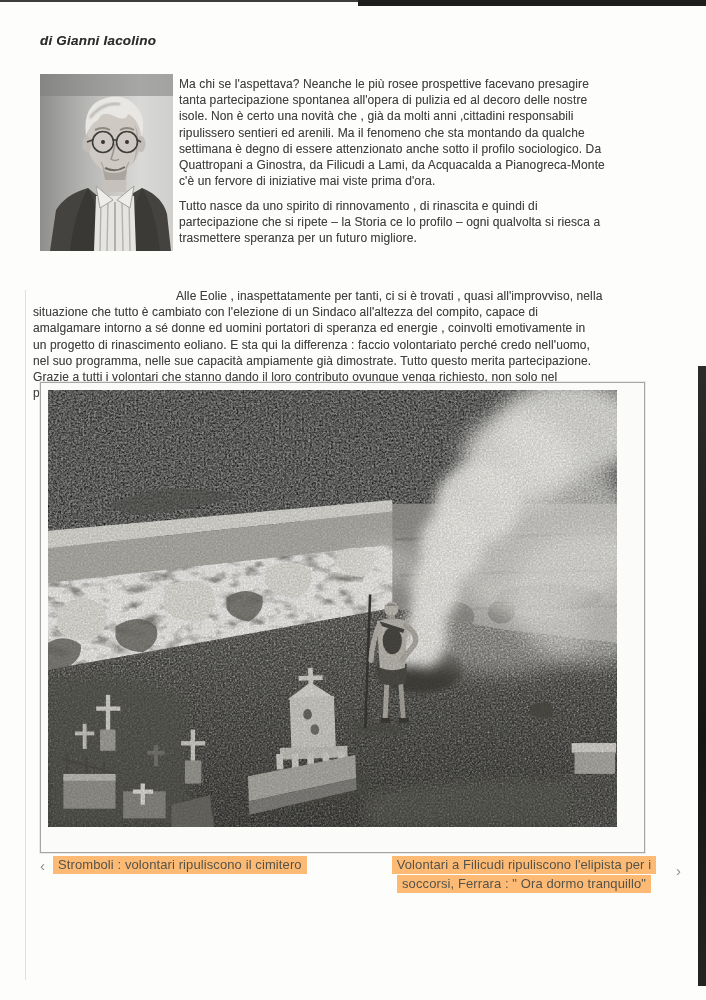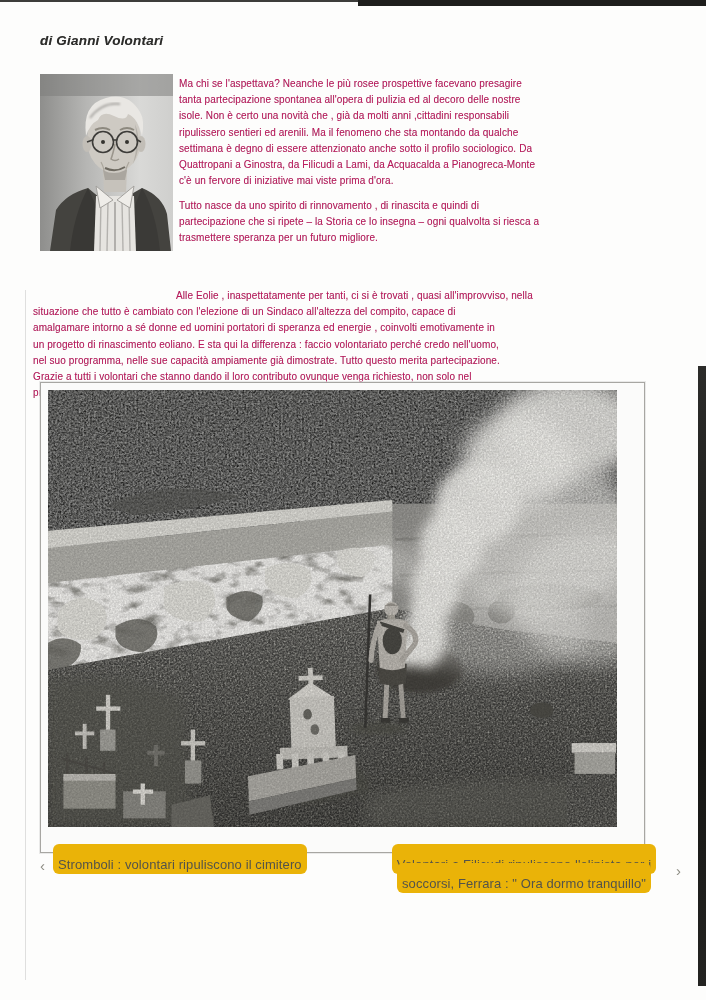--- a/index.html
+++ b/index.html
@@ -21,21 +21,21 @@
     letter-spacing:.2px;text-shadow:0 0 .5px rgba(40,40,40,.4);
   }
 
   .portrait{
     position:absolute;left:40px;top:74px;width:133px;height:177px;
     background:#bdbdbb;overflow:hidden;
   }
   .portrait svg{display:block;}
 
   .para{
-    color:#be185d;font-size:10px;line-height:16.2px;
+    color:#404040;font-size:12px;line-height:16.2px;
     white-space:pre-line;letter-spacing:.1px;
     text-shadow:0 0 .4px rgba(60,60,60,.35);
   }
   .para-col1{position:absolute;left:179px;top:76px;width:512px;}
   .para-col2{position:absolute;left:179px;top:198px;width:512px;}
   .para-wide{position:absolute;left:33px;top:256px;width:662px;text-indent:143px;margin-top:32px;}
 
   .photo-frame{
     position:absolute;left:40px;top:382px;width:586px;height:453px;
     border:1px solid #a7a6a2;background:#fbfbfa;
@@ -44,38 +44,38 @@
   }
   .photo-frame svg{display:block;}
 
   .nav-prev-chevron{position:absolute;left:40px;top:857px;font-size:15px;color:#8e8d84;}
   .nav-next-chevron{position:absolute;left:676px;top:862px;font-size:15px;color:#8e8d84;}
   .nav-link{
     font-size:13px;line-height:19px;color:#54534a;
     letter-spacing:.1px;
   }
   .nav-link .hl{
-    background:#eab308;
-    padding:13px 5px 2px 5px;
-    -webkit-box-decoration-break:clone;box-decoration-break:clone;border-radius:6px;
+    background:#fdba74;
+    padding:1px 5px 2px 5px;
+    -webkit-box-decoration-break:clone;box-decoration-break:clone;
   }
   .nav-prev{position:absolute;left:53px;top:855px;width:300px;}
   .nav-next{position:absolute;left:376px;top:855px;width:296px;text-align:center;}
 </style>
 </head>
 <body>
 
 <div class="page">
 
   <div class="scan-top-line"></div>
   <div class="scan-top-line-heavy"></div>
   <div class="scan-right-strip"></div>
   <div class="scan-left-hint"></div>
 
-  <div class="byline">di Gianni Volontari</div>
+  <div class="byline">di Gianni Iacolino</div>
 
   <div class="portrait">
     <svg width="133" height="177" viewBox="0 0 133 177">
       <defs>
         <linearGradient id="pbg" x1="0" y1="0" x2="1" y2="0">
           <stop offset="0" stop-color="#8e8e8c"></stop>
             <stop offset=".35" stop-color="#b6b6b4"></stop>
           <stop offset=".75" stop-color="#d9d9d7"></stop>
             <stop offset="1" stop-color="#cfcfcd"></stop>
         </linearGradient>
@@ -135,21 +135,21 @@
   </div>
 
   <div class="para para-col1">Ma chi se l'aspettava? Neanche le più rosee prospettive facevano presagire
 tanta partecipazione spontanea all'opera di pulizia ed al decoro delle nostre
 isole. Non è certo una novità che , già da molti anni ,cittadini responsabili
 ripulissero sentieri ed arenili. Ma il fenomeno che sta montando da qualche
 settimana è degno di essere attenzionato anche sotto il profilo sociologico. Da
 Quattropani a Ginostra, da Filicudi a Lami, da Acquacalda a Pianogreca-Monte
 c'è un fervore di iniziative mai viste prima d'ora.</div>
   <div class="para para-col2">Tutto nasce da uno spirito di rinnovamento , di rinascita e quindi di
-partecipazione che si ripete – la Storia ce lo insegna – ogni qualvolta si riesca a
+partecipazione che si ripete – la Storia ce lo profilo – ogni qualvolta si riesca a
 trasmettere speranza per un futuro migliore.</div>
   <div class="para para-wide">Alle Eolie , inaspettatamente per tanti, ci si è trovati , quasi all'improvviso, nella
 situazione che tutto è cambiato con l'elezione di un Sindaco all'altezza del compito, capace di
 amalgamare intorno a sé donne ed uomini portatori di speranza ed energie , coinvolti emotivamente in
 un progetto di rinascimento eoliano. E sta qui la differenza : faccio volontariato perché credo nell'uomo,
 nel suo programma, nelle sue capacità ampiamente già dimostrate. Tutto questo merita partecipazione.
 Grazie a tutti i volontari che stanno dando il loro contributo ovunque venga richiesto, non solo nel
 proprio quartiere o solo nella propria isola. Non siamo tutti eoliani ?!</div>
 
   <div class="photo-frame">

